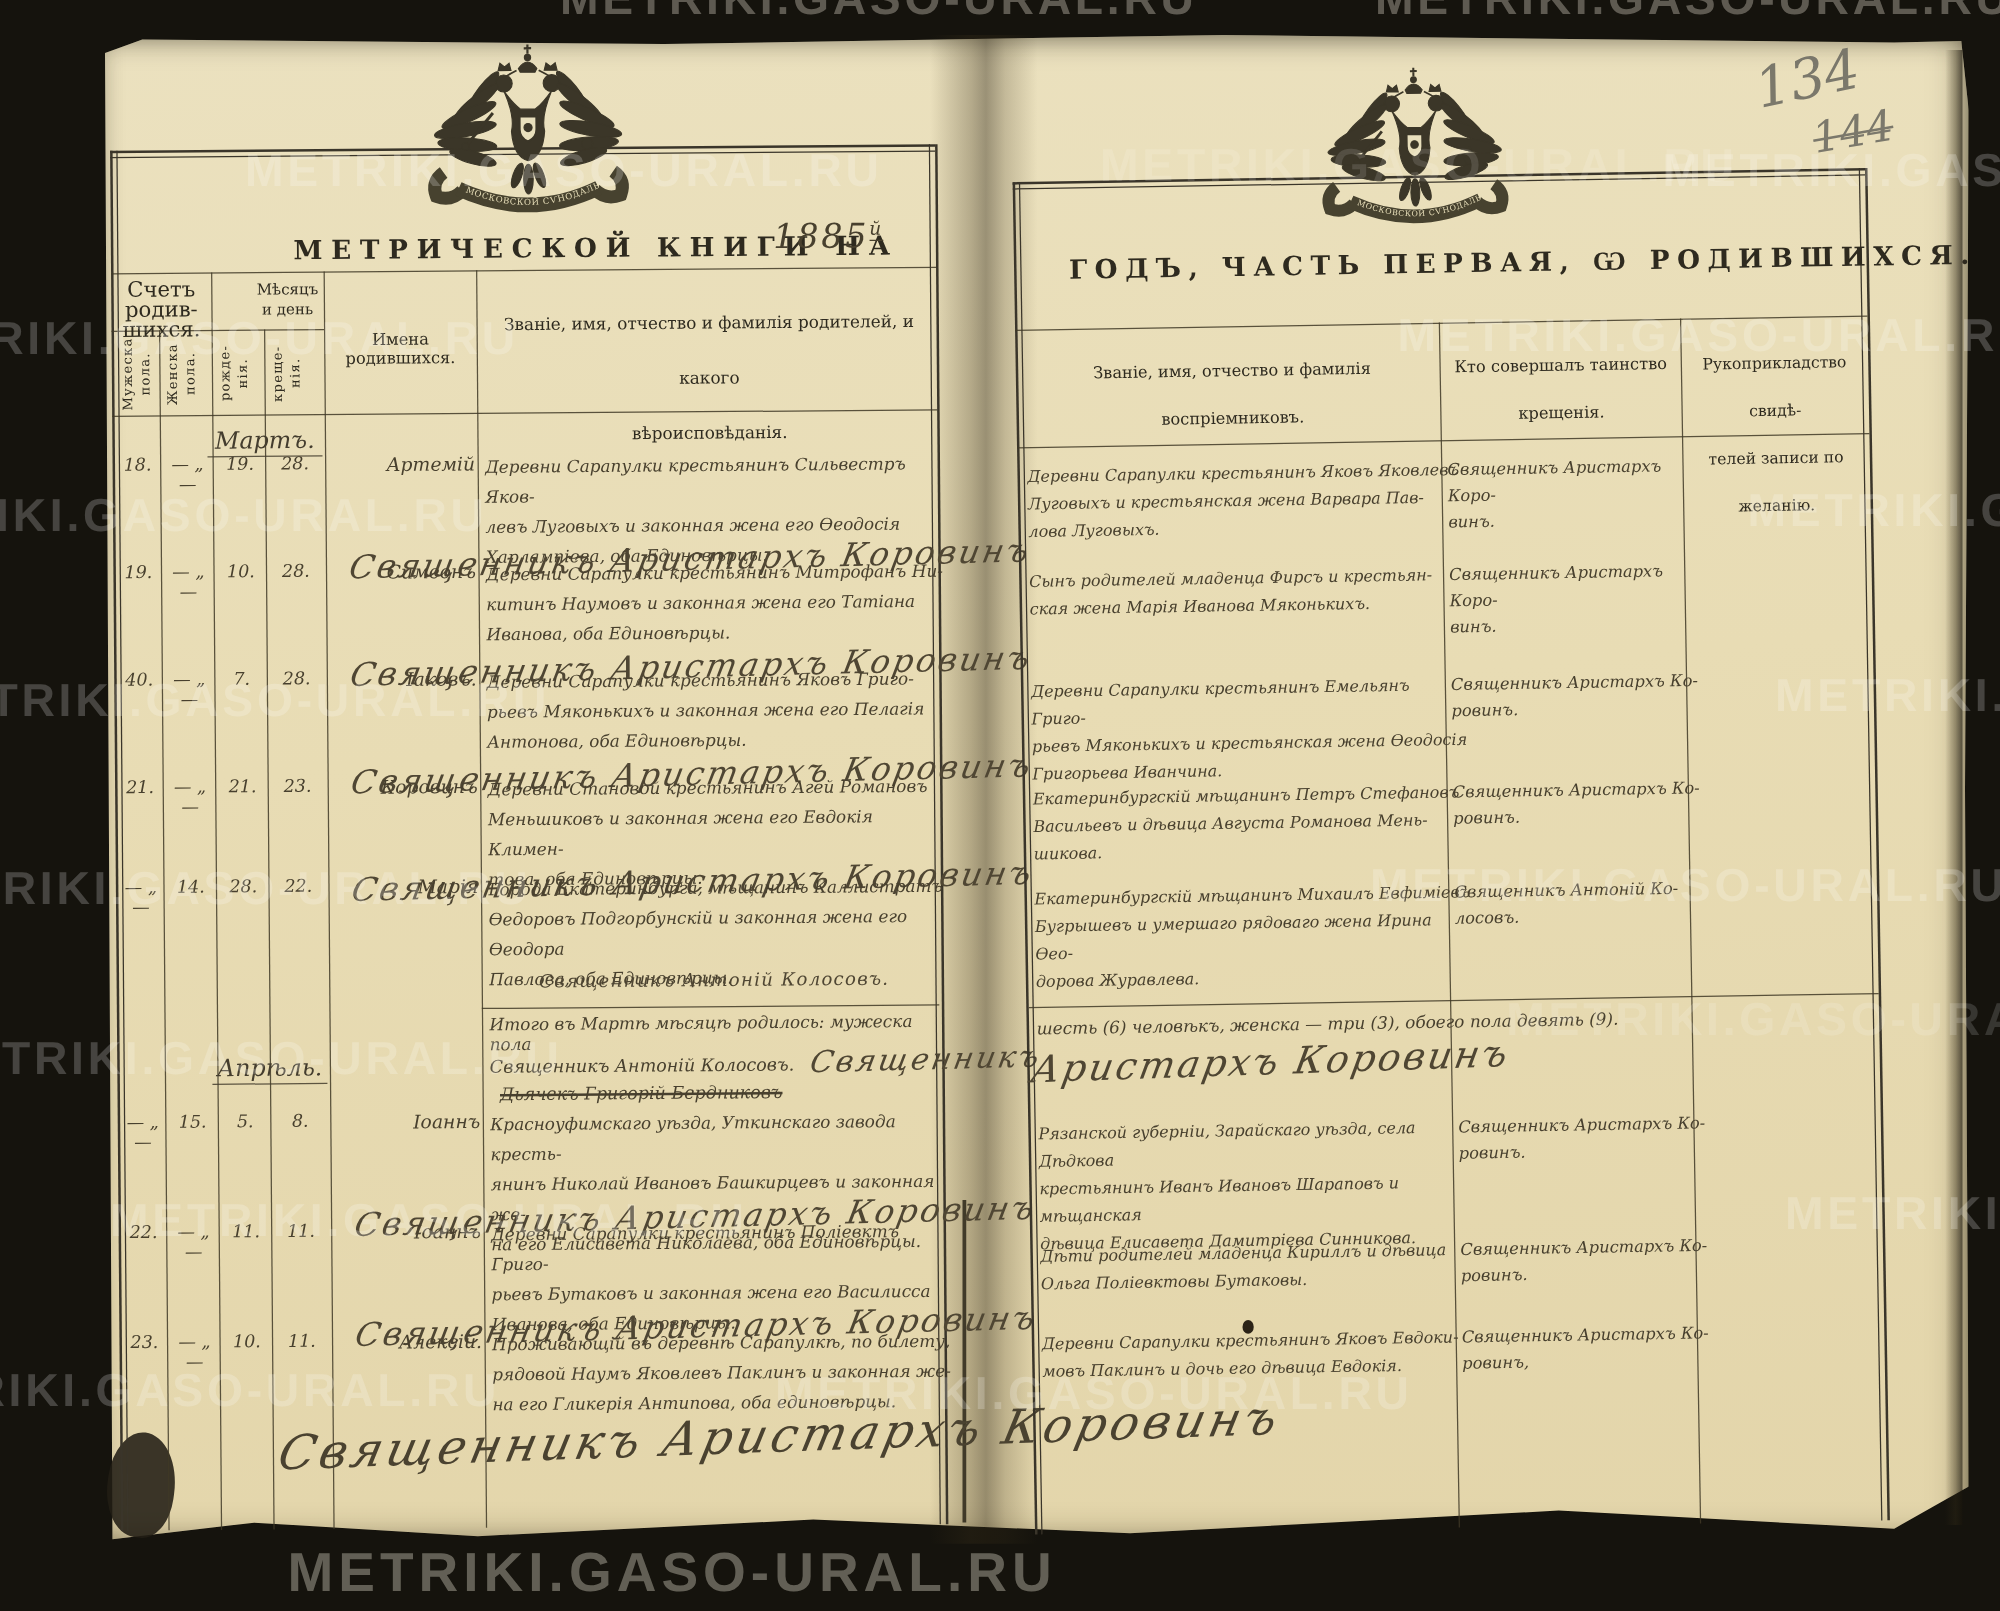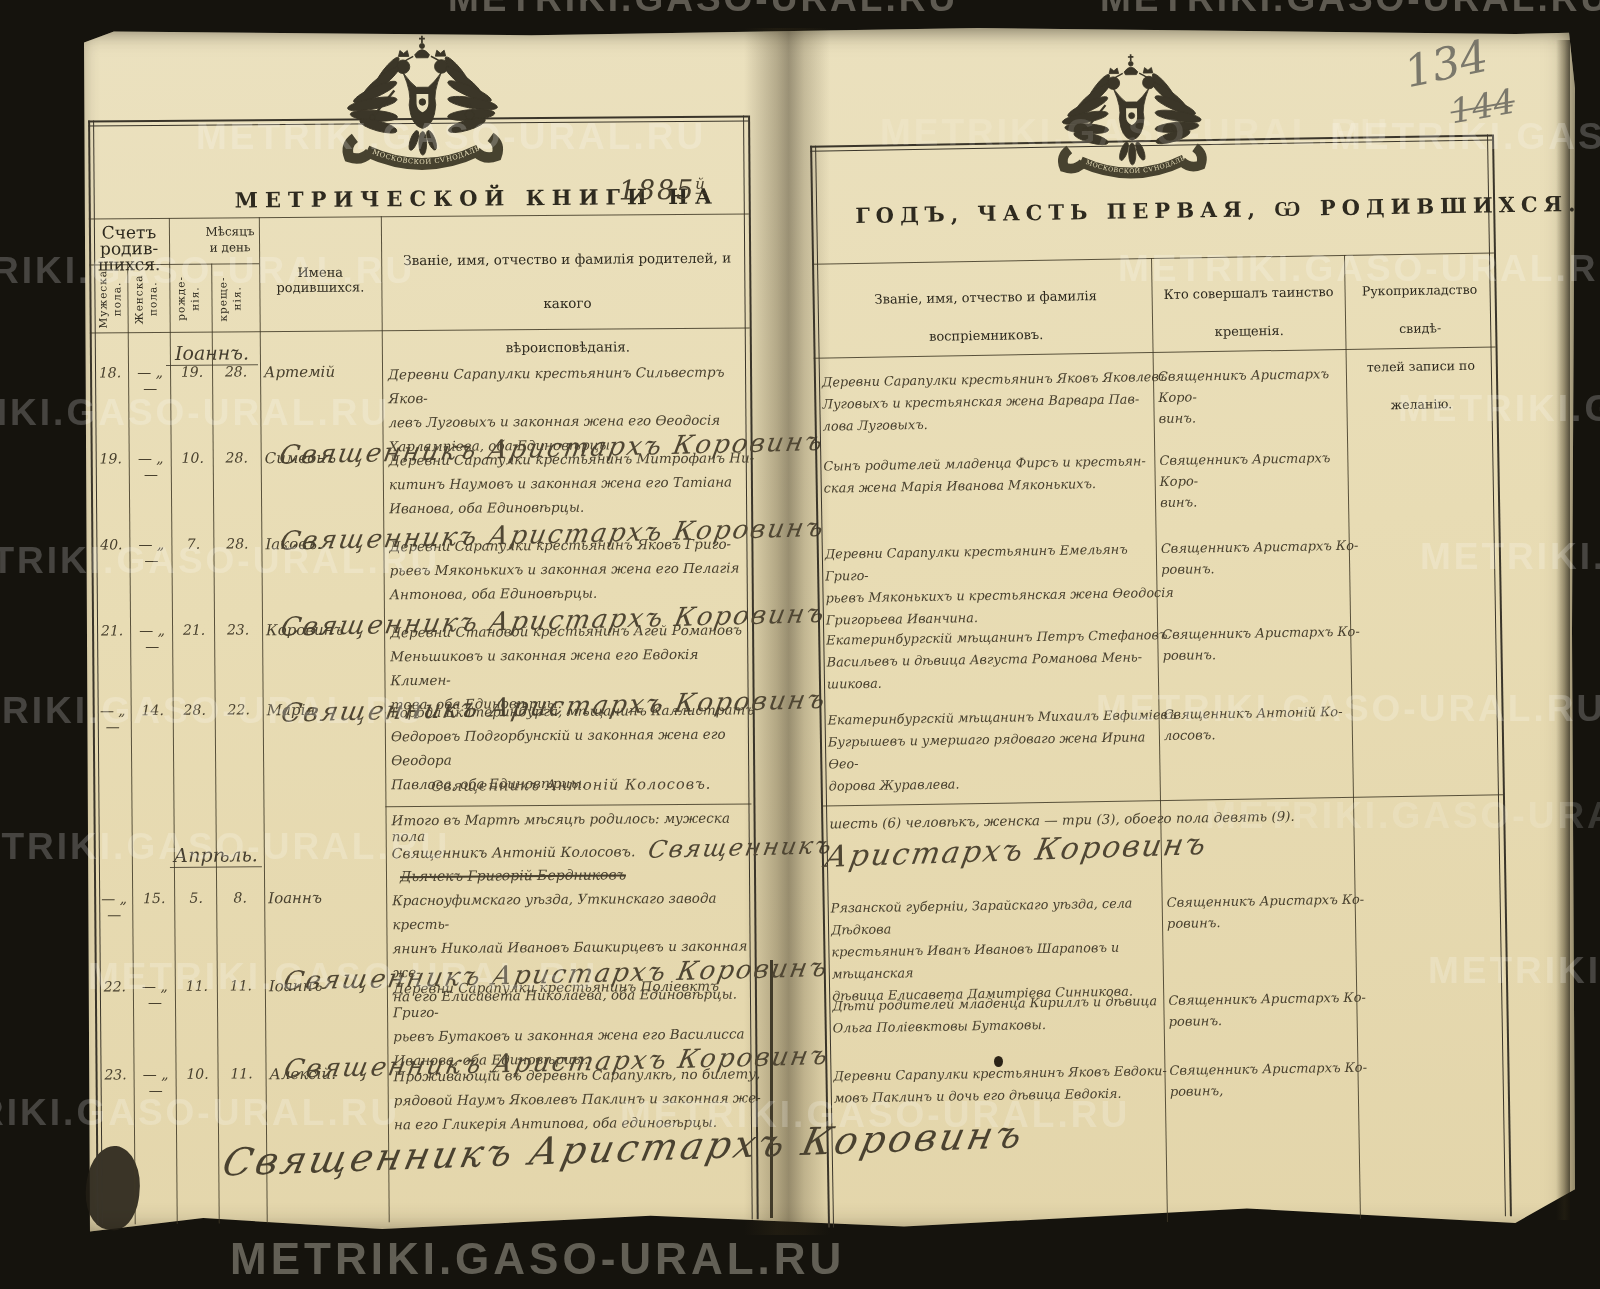--- a/index.html
+++ b/index.html
@@ -27,21 +27,21 @@
   .print{position:absolute;color:#2e2a1f;}
   .title{font-weight:bold;letter-spacing:7px;font-size:21px;white-space:nowrap;}
   .hc{position:absolute;text-align:center;color:#2e2a1f;}
   .vcell{writing-mode:vertical-rl;transform:rotate(180deg);font-size:10.5px;line-height:14px;letter-spacing:1px;}
   .prewrap{white-space:pre-line;}
   
   .hand{font-family:"DejaVu Serif",serif;font-style:italic;color:#48402e;}
   .num{position:absolute;text-align:center;font-size:14px;}
   .c-male{left:94px;width:36px;} .c-fem{left:131px;width:42px;}
   .c-born{left:173px;width:42px;} .c-bapt{left:215px;width:46px;}
-  .c-name{position:absolute;left:266px;width:116px;font-size:15px;}
+  .c-name{position:absolute;left:266px;width:116px;font-size:15px;text-align:right;}
   .c-par{position:absolute;left:390px;width:372px;font-size:13.5px;line-height:24px;}
   .c-god{position:absolute;left:826px;width:350px;font-size:12.8px;line-height:22px;}
   .c-priest{position:absolute;left:1162px;width:205px;font-size:13px;line-height:21px;}
   .rec{position:absolute;left:0;width:1600px;height:0;}
   .sigrow{position:absolute;font-family:"DejaVu Serif",serif;font-style:italic;color:#4f4633;
           white-space:nowrap;font-size:26px;letter-spacing:2px;transform:skewX(-12deg) rotate(-1deg);}
   .sig-big{font-size:38px;letter-spacing:3px;transform:skewX(-14deg) rotate(-1.6deg);color:#4a4230;}
   .sig-small{font-size:14.5px;letter-spacing:1px;transform:none;text-align:center;}
   .month{position:absolute;left:168px;width:92px;text-align:center;font-style:italic;font-size:19px;
          color:#443d2e;border-bottom:1.5px solid rgba(68,61,46,.85);padding-bottom:1px;font-family:"DejaVu Serif",serif;}
@@ -147,21 +147,21 @@
     <div class="hc vcell prewrap" style="left:134px;top:266px;width:34px;height:62px">Женска
 пола.</div>
     <div class="hc vcell prewrap" style="left:176px;top:266px;width:34px;height:62px">рожде-
 нія.</div>
     <div class="hc vcell prewrap" style="left:218px;top:266px;width:40px;height:62px">креще-
 нія.</div>
     <div class="hc" style="left:264px;top:264px;width:118px;font-size:13px">Имена родившихся.</div>
     <div class="hc prewrap" style="left:392px;top:238px;width:356px;font-size:13.5px;line-height:44px">Званіе, имя, отчество и фамилія родителей, и какого
 вѣроисповѣданія.</div>
 
-    <div class="month" style="top:340px">Іоаннъ.</div>
+    <div class="month" style="top:340px">Мартъ.</div>
 
     <div class="rec" style="top:362px">
       <span class="num hand c-male">18.</span>
       <span class="num hand c-fem">— „ —</span>
       <span class="num hand c-born">19.</span>
       <span class="num hand c-bapt">28.</span>
       <span class="hand c-name">Артемій</span>
       <span class="hand c-par prewrap">Деревни Сарапулки крестьянинъ Сильвестръ Яков-
 левъ Луговыхъ и законная жена его Ѳеодосія
 Харлампіева, оба Единовѣрцы.</span>

